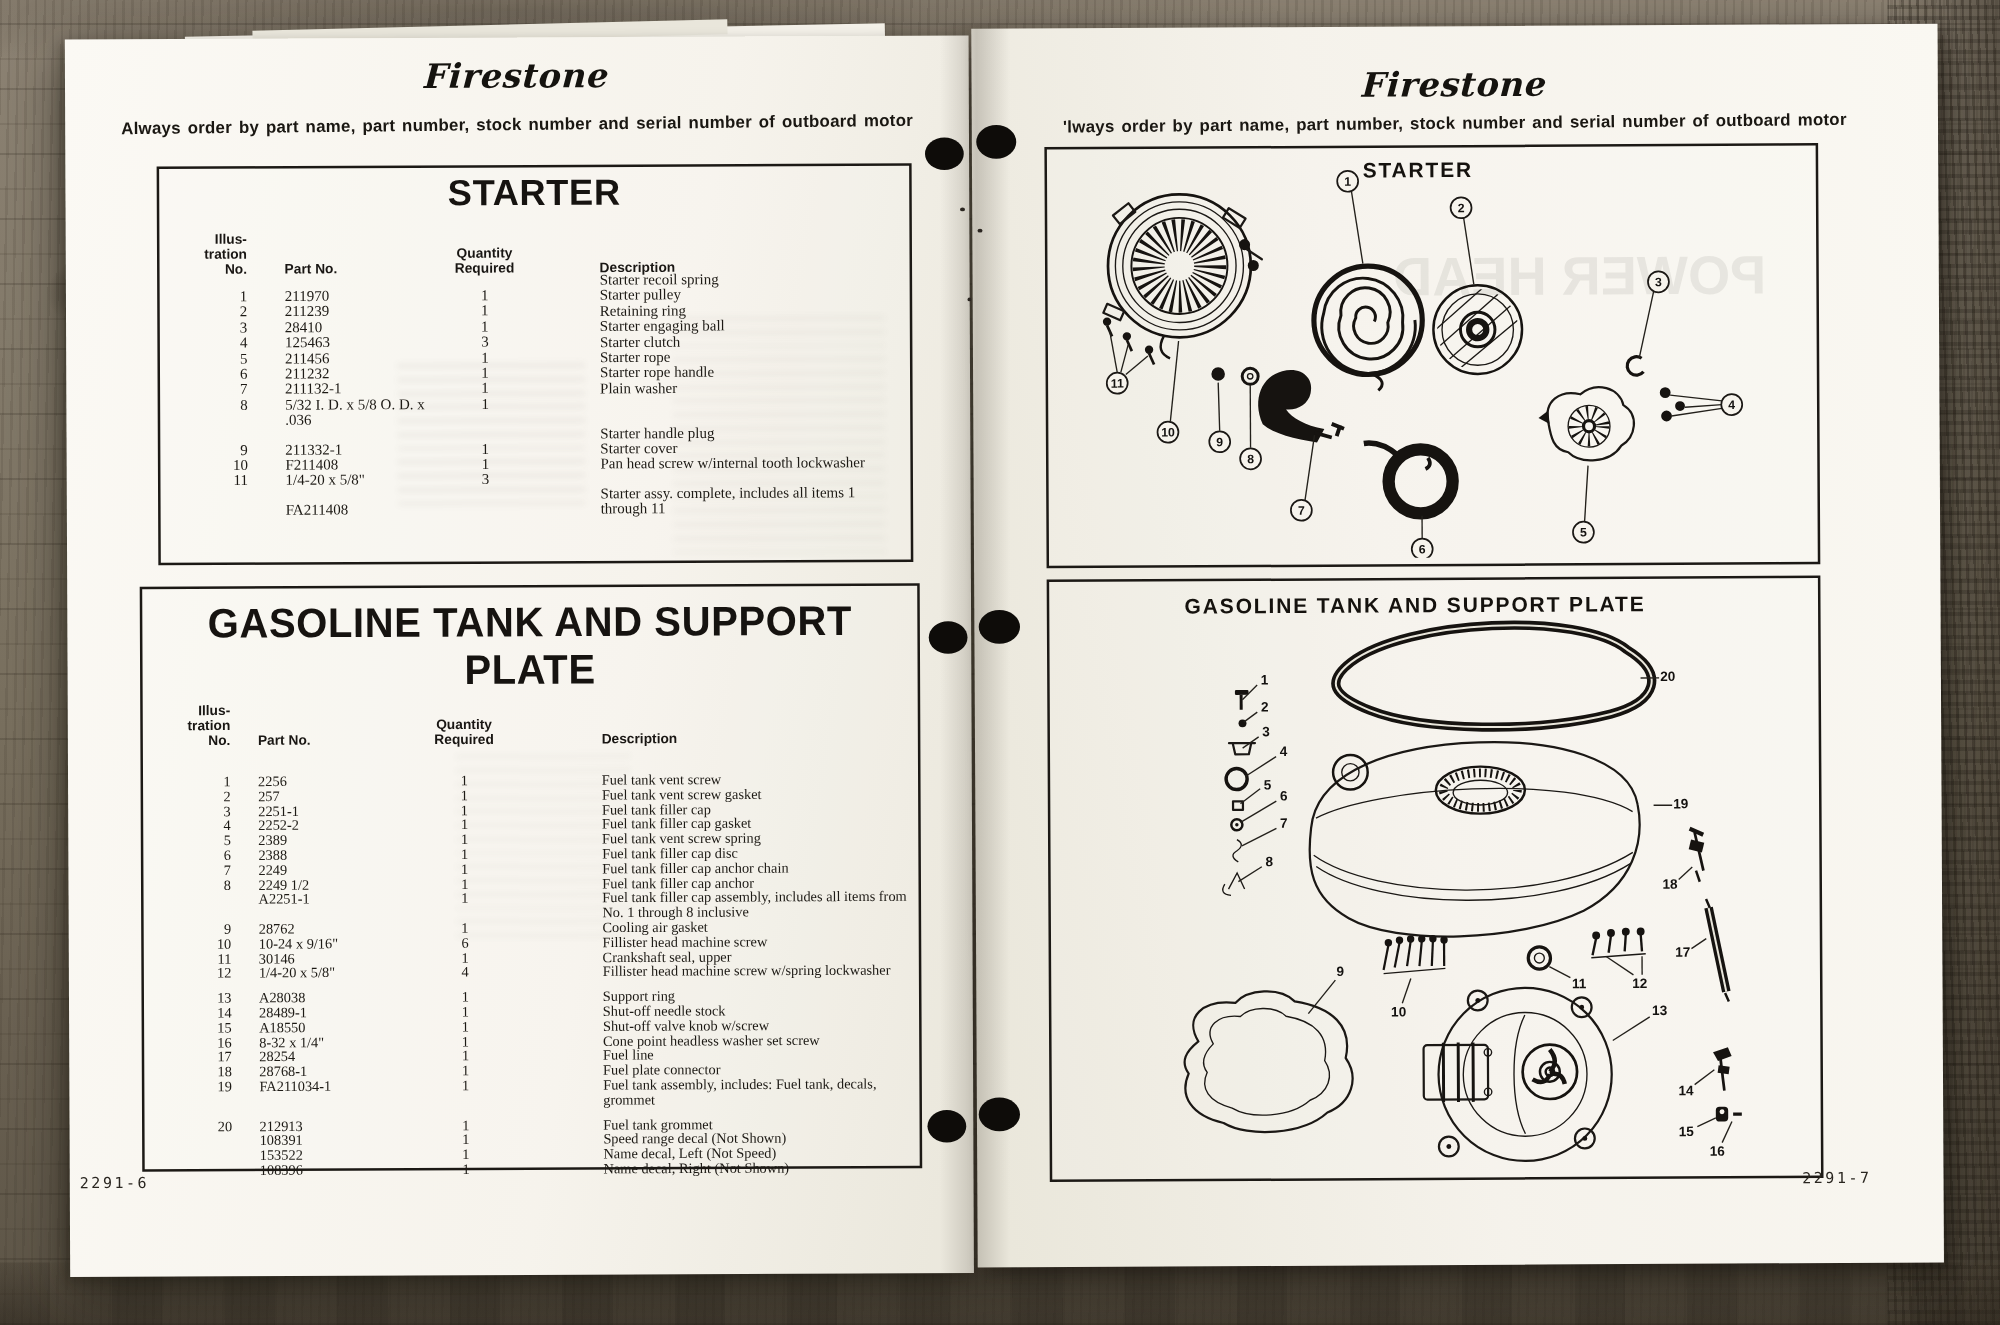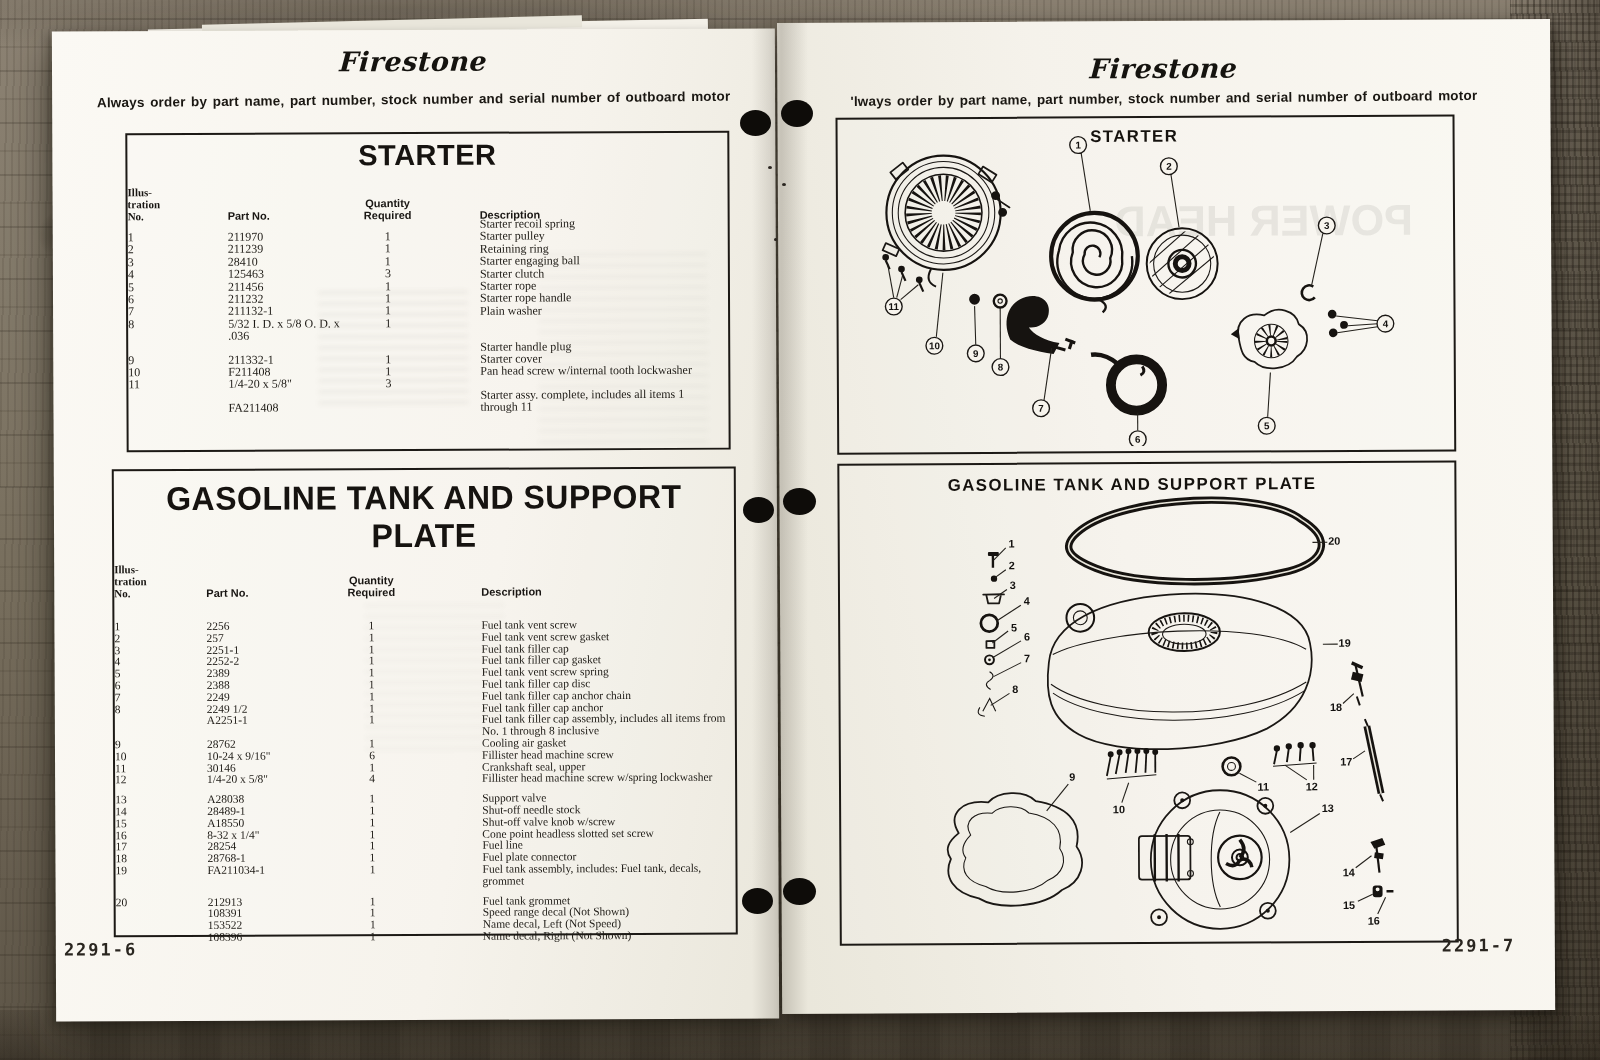--- a/index.html
+++ b/index.html
@@ -44,31 +44,31 @@
 
   .punch-hole{position:absolute;background:#0e0c09;border-radius:50%;z-index:6;}
   .speck{position:absolute;background:#2a2episode520;background:#2a2520;border-radius:50%;z-index:6;}
 
   
   .brand{position:absolute;width:100%;text-align:center;
     font-family:"DejaVu Serif",serif;font-style:italic;font-weight:bold;
     font-size:27px;letter-spacing:.5px;color:#15130f;transform:skewX(-4deg);}
   .order-line{position:absolute;width:100%;text-align:center;
     font-weight:bold;font-size:13.5px;letter-spacing:.2px;word-spacing:1.5px;color:#1a1712;}
-  .pageno{position:absolute;font-family:"DejaVu Sans Mono",monospace;font-size:17px;letter-spacing:2px;color:#2a2620;font-weight:bold;}
+  .pageno{position:absolute;font-family:"DejaVu Sans Mono",monospace;font-size:12px;letter-spacing:2px;color:#2a2620;}
 
   .box{position:absolute;border:2.5px solid #1c1915;background:rgba(255,255,253,.12);}
   .box-title{margin:0;text-align:center;font-weight:bold;color:#161310;letter-spacing:.5px;}
 
   
   .t-head{position:relative;display:flex;font-weight:bold;font-size:11px;line-height:12px;color:#191613;}
   .t-head span{display:block;}
   .t-body{color:#1d1a15;font-family:"Liberation Serif",serif;}
   .t-row{display:flex;}
-  .c-no{width:70px;text-align:left;flex:none;font-family:Liberation Serif, serif;}
+  .c-no{width:70px;text-align:right;flex:none;}
   .c-qty{width:50px;text-align:center;flex:none;}
   .c-desc{flex:1;padding-right:8px;}
 
   .starter-box{left:73px;top:102px;width:600px;height:315px;}
   .starter-box .box-title{margin-top:5px;font-size:29px;}
   .starter-box .t-head{margin:13px 0 0 0;}
   .starter-box .c-part{width:135px;margin-left:30px;flex:none;}
   .starter-box .c-desc{margin-left:67px;}
   .starter-body{margin-top:9px;font-size:12px;line-height:12.4px;}
   .starter-body .gap{margin-top:11px;}
@@ -328,42 +328,42 @@
             <div class="c-no">12</div>
             <div class="c-part">1/4-20 x 5/8"</div>
             <div class="c-qty">4</div>
             <div class="c-desc">Fillister head machine screw w/spring lockwasher</div>
           </div>
 
           <div class="t-row gap">
             <div class="c-no">13</div>
             <div class="c-part">A28038</div>
             <div class="c-qty">1</div>
-            <div class="c-desc">Support valve</div>
+            <div class="c-desc">Support ring</div>
           </div>
 
           <div class="t-row">
             <div class="c-no">14</div>
             <div class="c-part">28489-1</div>
             <div class="c-qty">1</div>
             <div class="c-desc">Shut-off needle stock</div>
           </div>
 
           <div class="t-row">
             <div class="c-no">15</div>
             <div class="c-part">A18550</div>
             <div class="c-qty">1</div>
             <div class="c-desc">Shut-off valve knob w/screw</div>
           </div>
 
           <div class="t-row">
             <div class="c-no">16</div>
             <div class="c-part">8-32 x 1/4"</div>
             <div class="c-qty">1</div>
-            <div class="c-desc">Cone point headless slotted set screw</div>
+            <div class="c-desc">Cone point headless washer set screw</div>
           </div>
 
           <div class="t-row">
             <div class="c-no">17</div>
             <div class="c-part">28254</div>
             <div class="c-qty">1</div>
             <div class="c-desc">Fuel line</div>
           </div>
 
           <div class="t-row">

